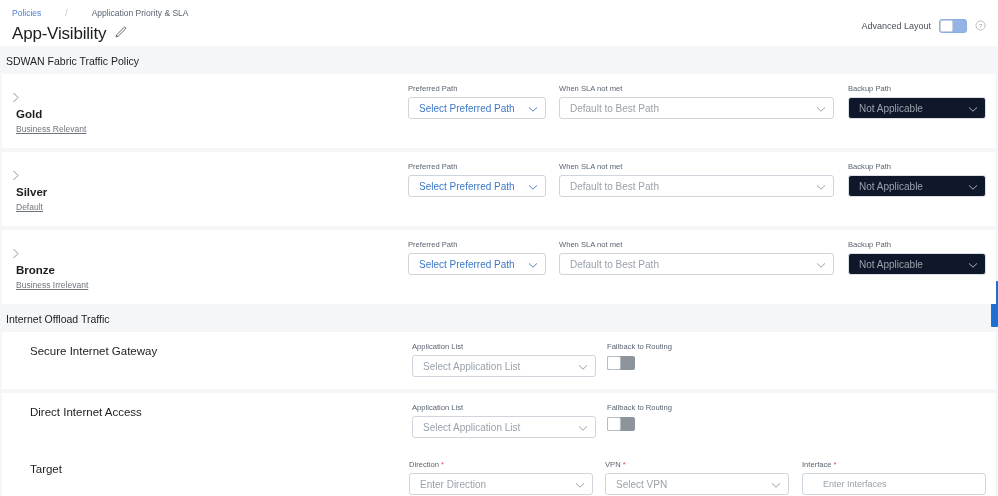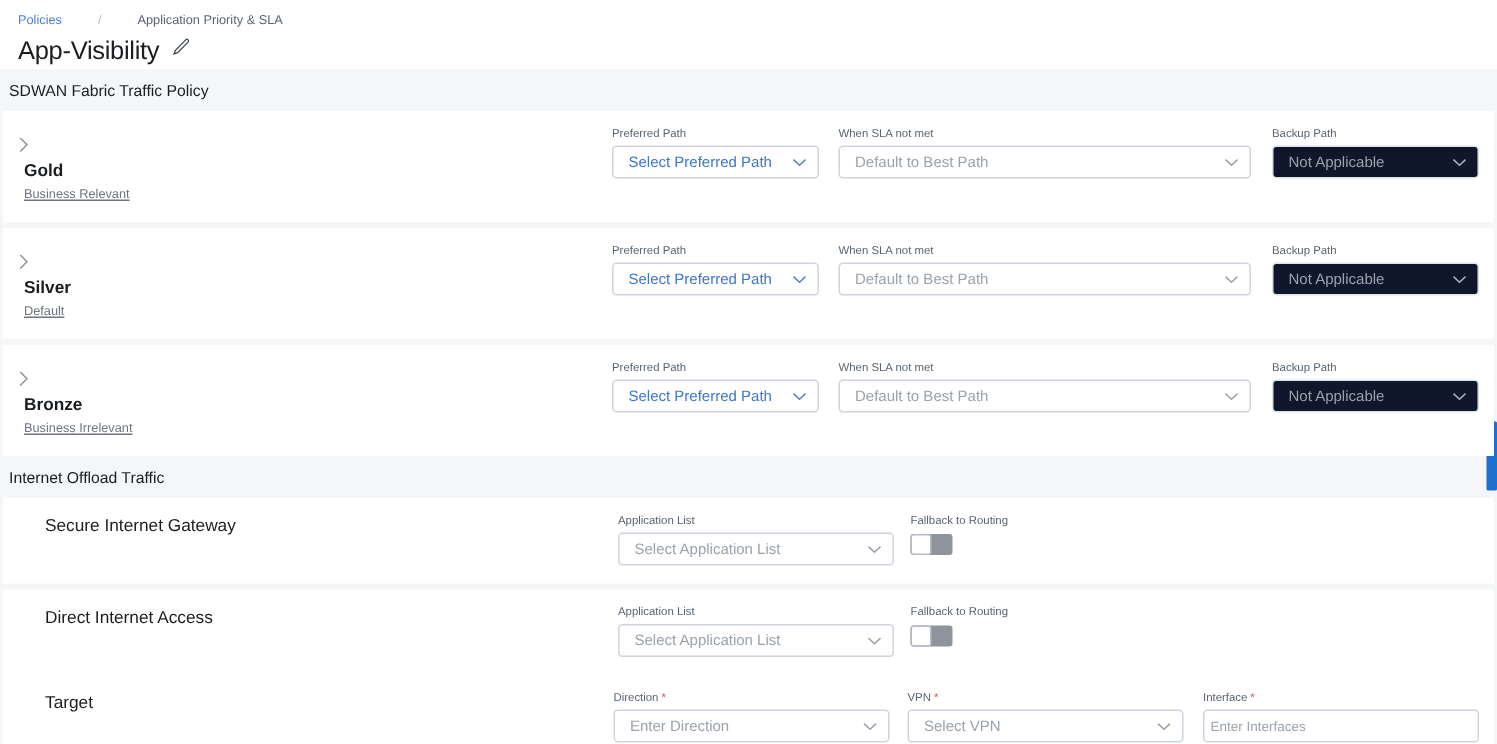--- a/index.html
+++ b/index.html
@@ -161,21 +161,21 @@
   }
   .caret { flex: 0 0 10px; display: block; }
 
   .input {
     height: 22px;
     border: 1px solid #cfd5dc;
     border-radius: 3px;
     background: #ffffff;
     display: flex;
     align-items: center;
-    padding: 0 4px;
+    padding: 0 20px;
     cursor: text;
   }
   .input .val { font-size: 9px; color: #9aa2ab; }
 
   .toggle-gray {
     width: 28px; height: 14px;
     border-radius: 2px;
     background: #8d949c;
     position: relative;
     cursor: pointer;
@@ -236,20 +236,32 @@
 
   <div class="title-row">
     <span class="page-title">App-Visibility</span>
     <span class="pencil-icon">
       <svg width="13" height="13" viewBox="0 0 16 16">
           <path d="M12.1 1.9a1.3 1.3 0 0 1 1.9 1.9L5.4 12.4 2.5 13.5l1.1-2.9z" fill="none" stroke="#3d444b" stroke-width="1"></path>
         </svg>
     </span>
   </div>
 
+  <div class="adv-layout">
+    <span class="adv-label">Advanced Layout</span>
+    <span class="toggle-blue">
+        <span class="knob"></span>
+      </span>
+    <span class="info-icon">
+      <svg width="11" height="11" viewBox="0 0 16 16">
+          <circle cx="8" cy="8" r="6.6" fill="none" stroke="#9aa2ab" stroke-width="1"></circle>
+          <text x="8" y="11.4" font-size="8.5" fill="#9aa2ab" text-anchor="middle" font-family="Liberation Sans, sans-serif">?</text>
+        </svg>
+    </span>
+  </div>
 </div>
 
 <div class="body-wrap">
   <div class="scrollbar"></div>
 
   <div class="section-title">SDWAN Fabric Traffic Policy</div>
 
   <div class="card">
     <div class="row">
       <div class="row-left">

